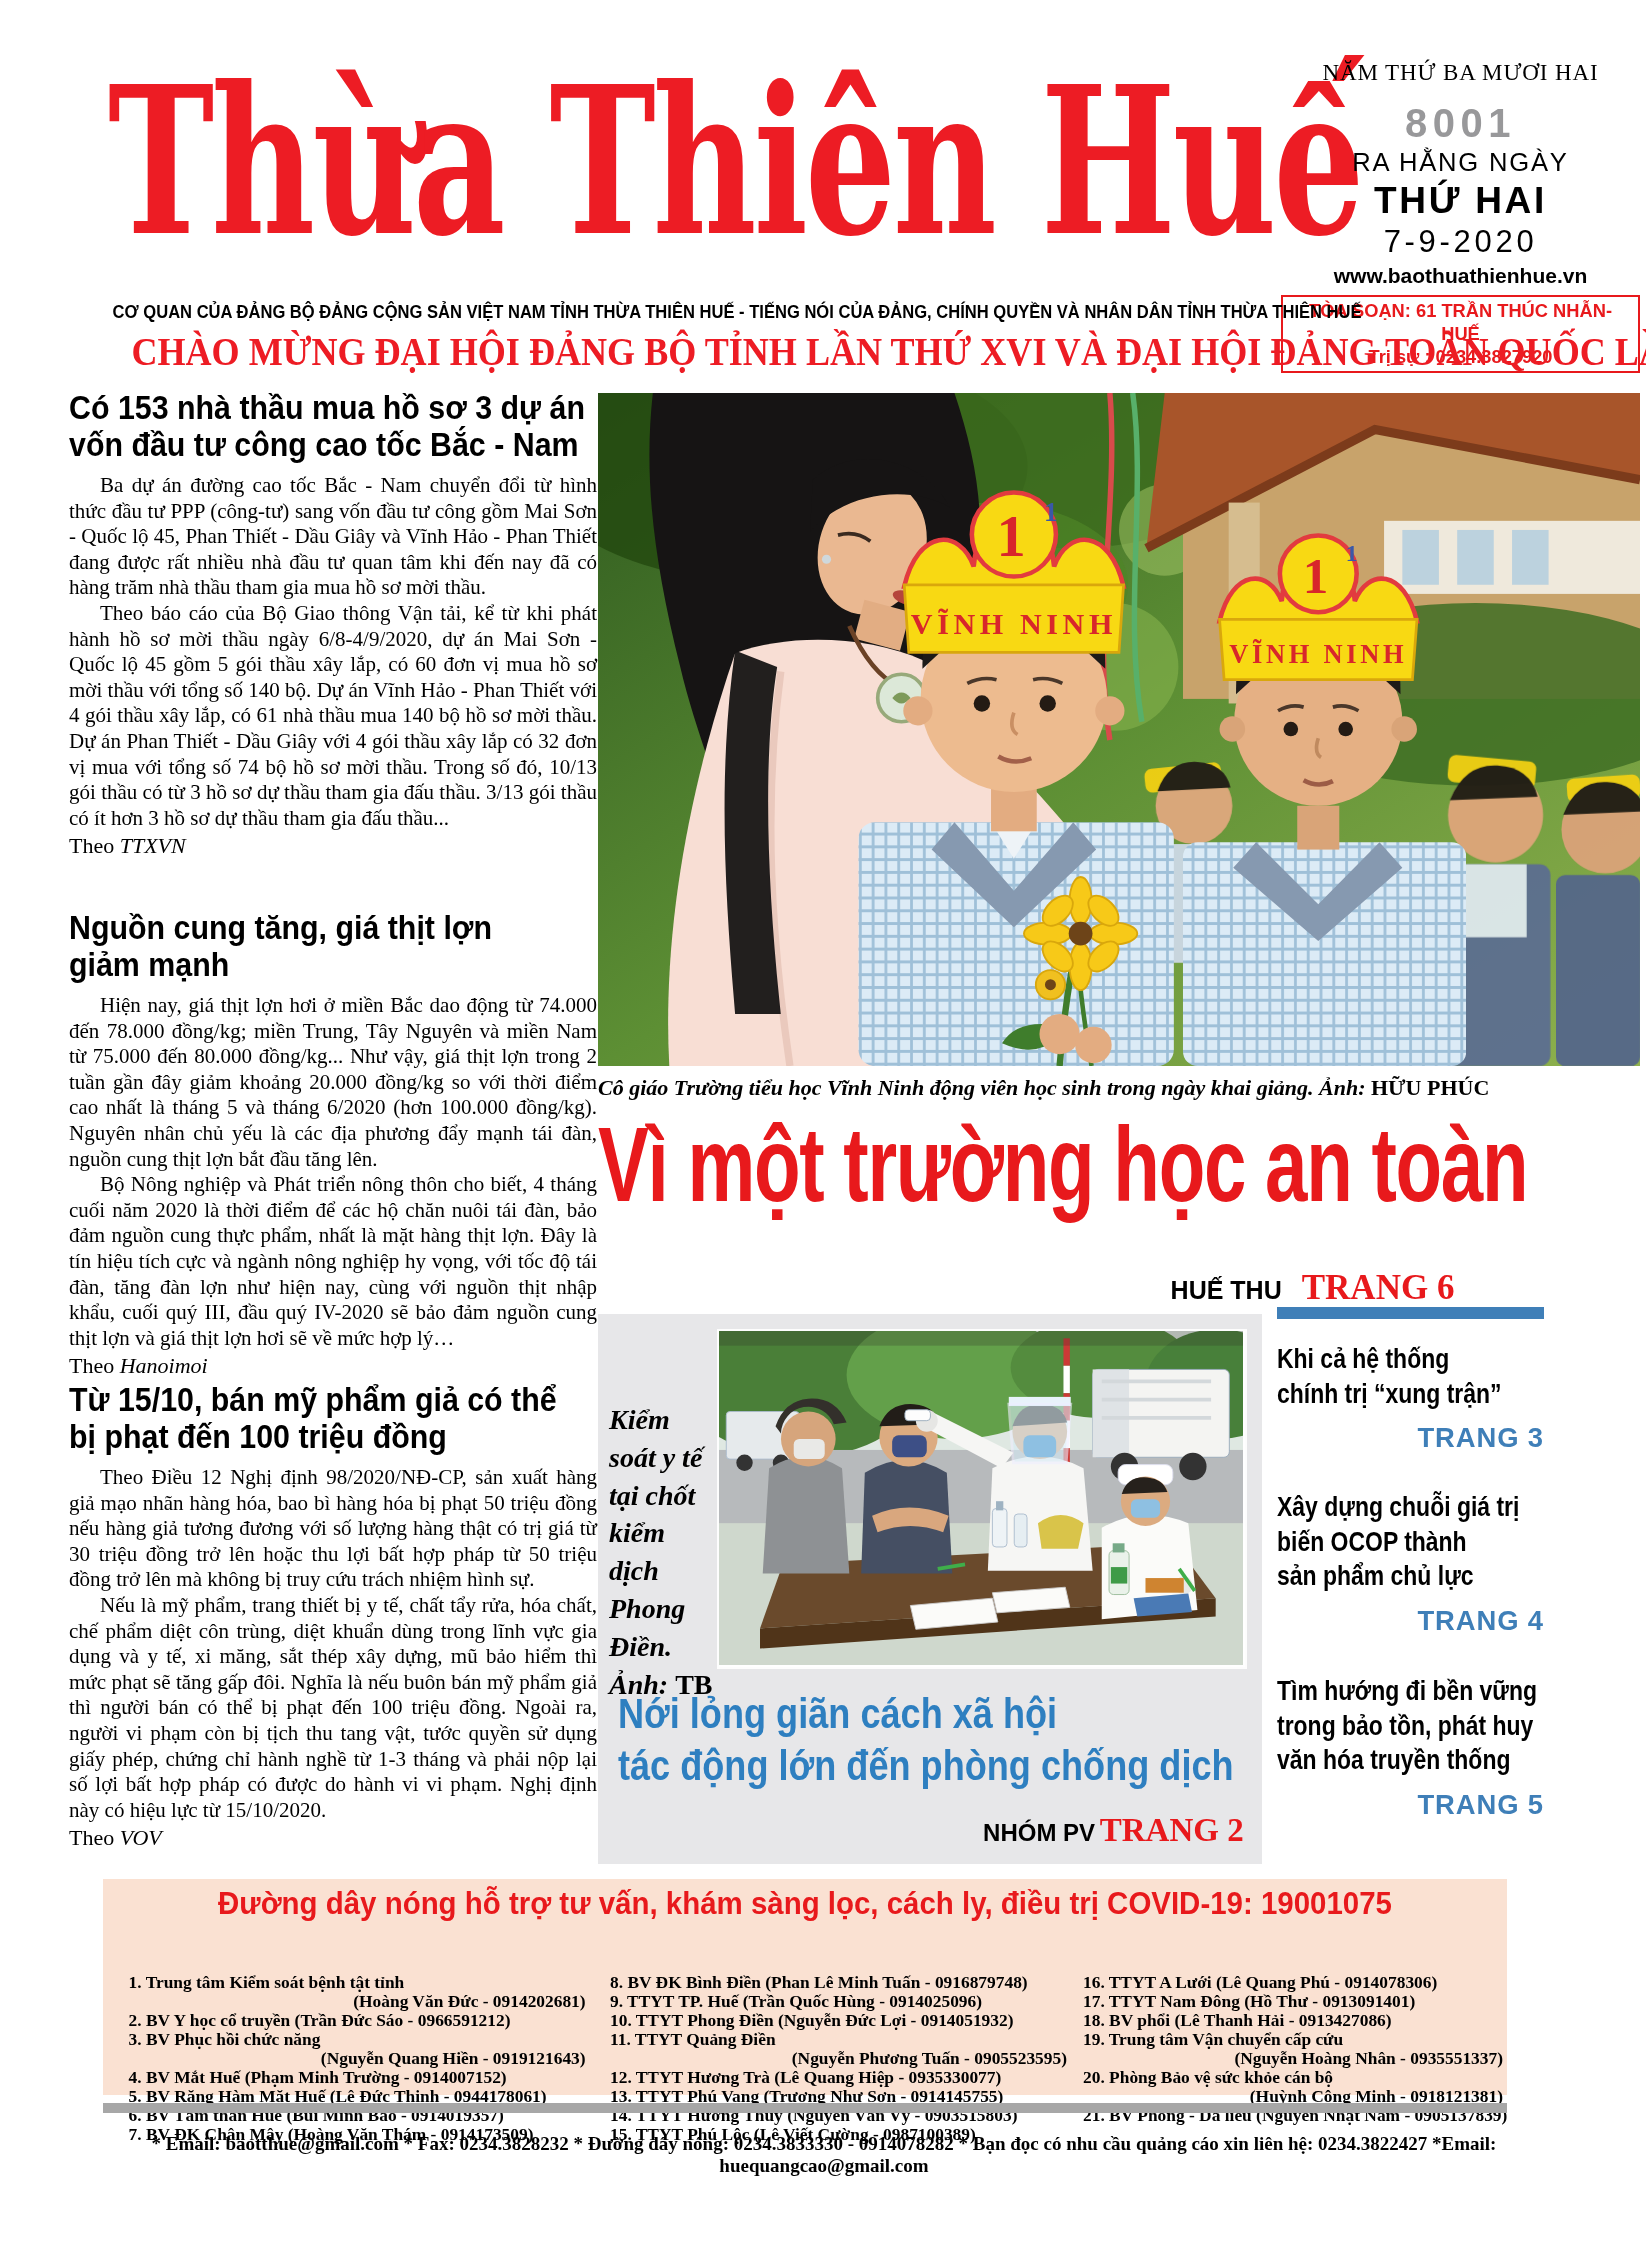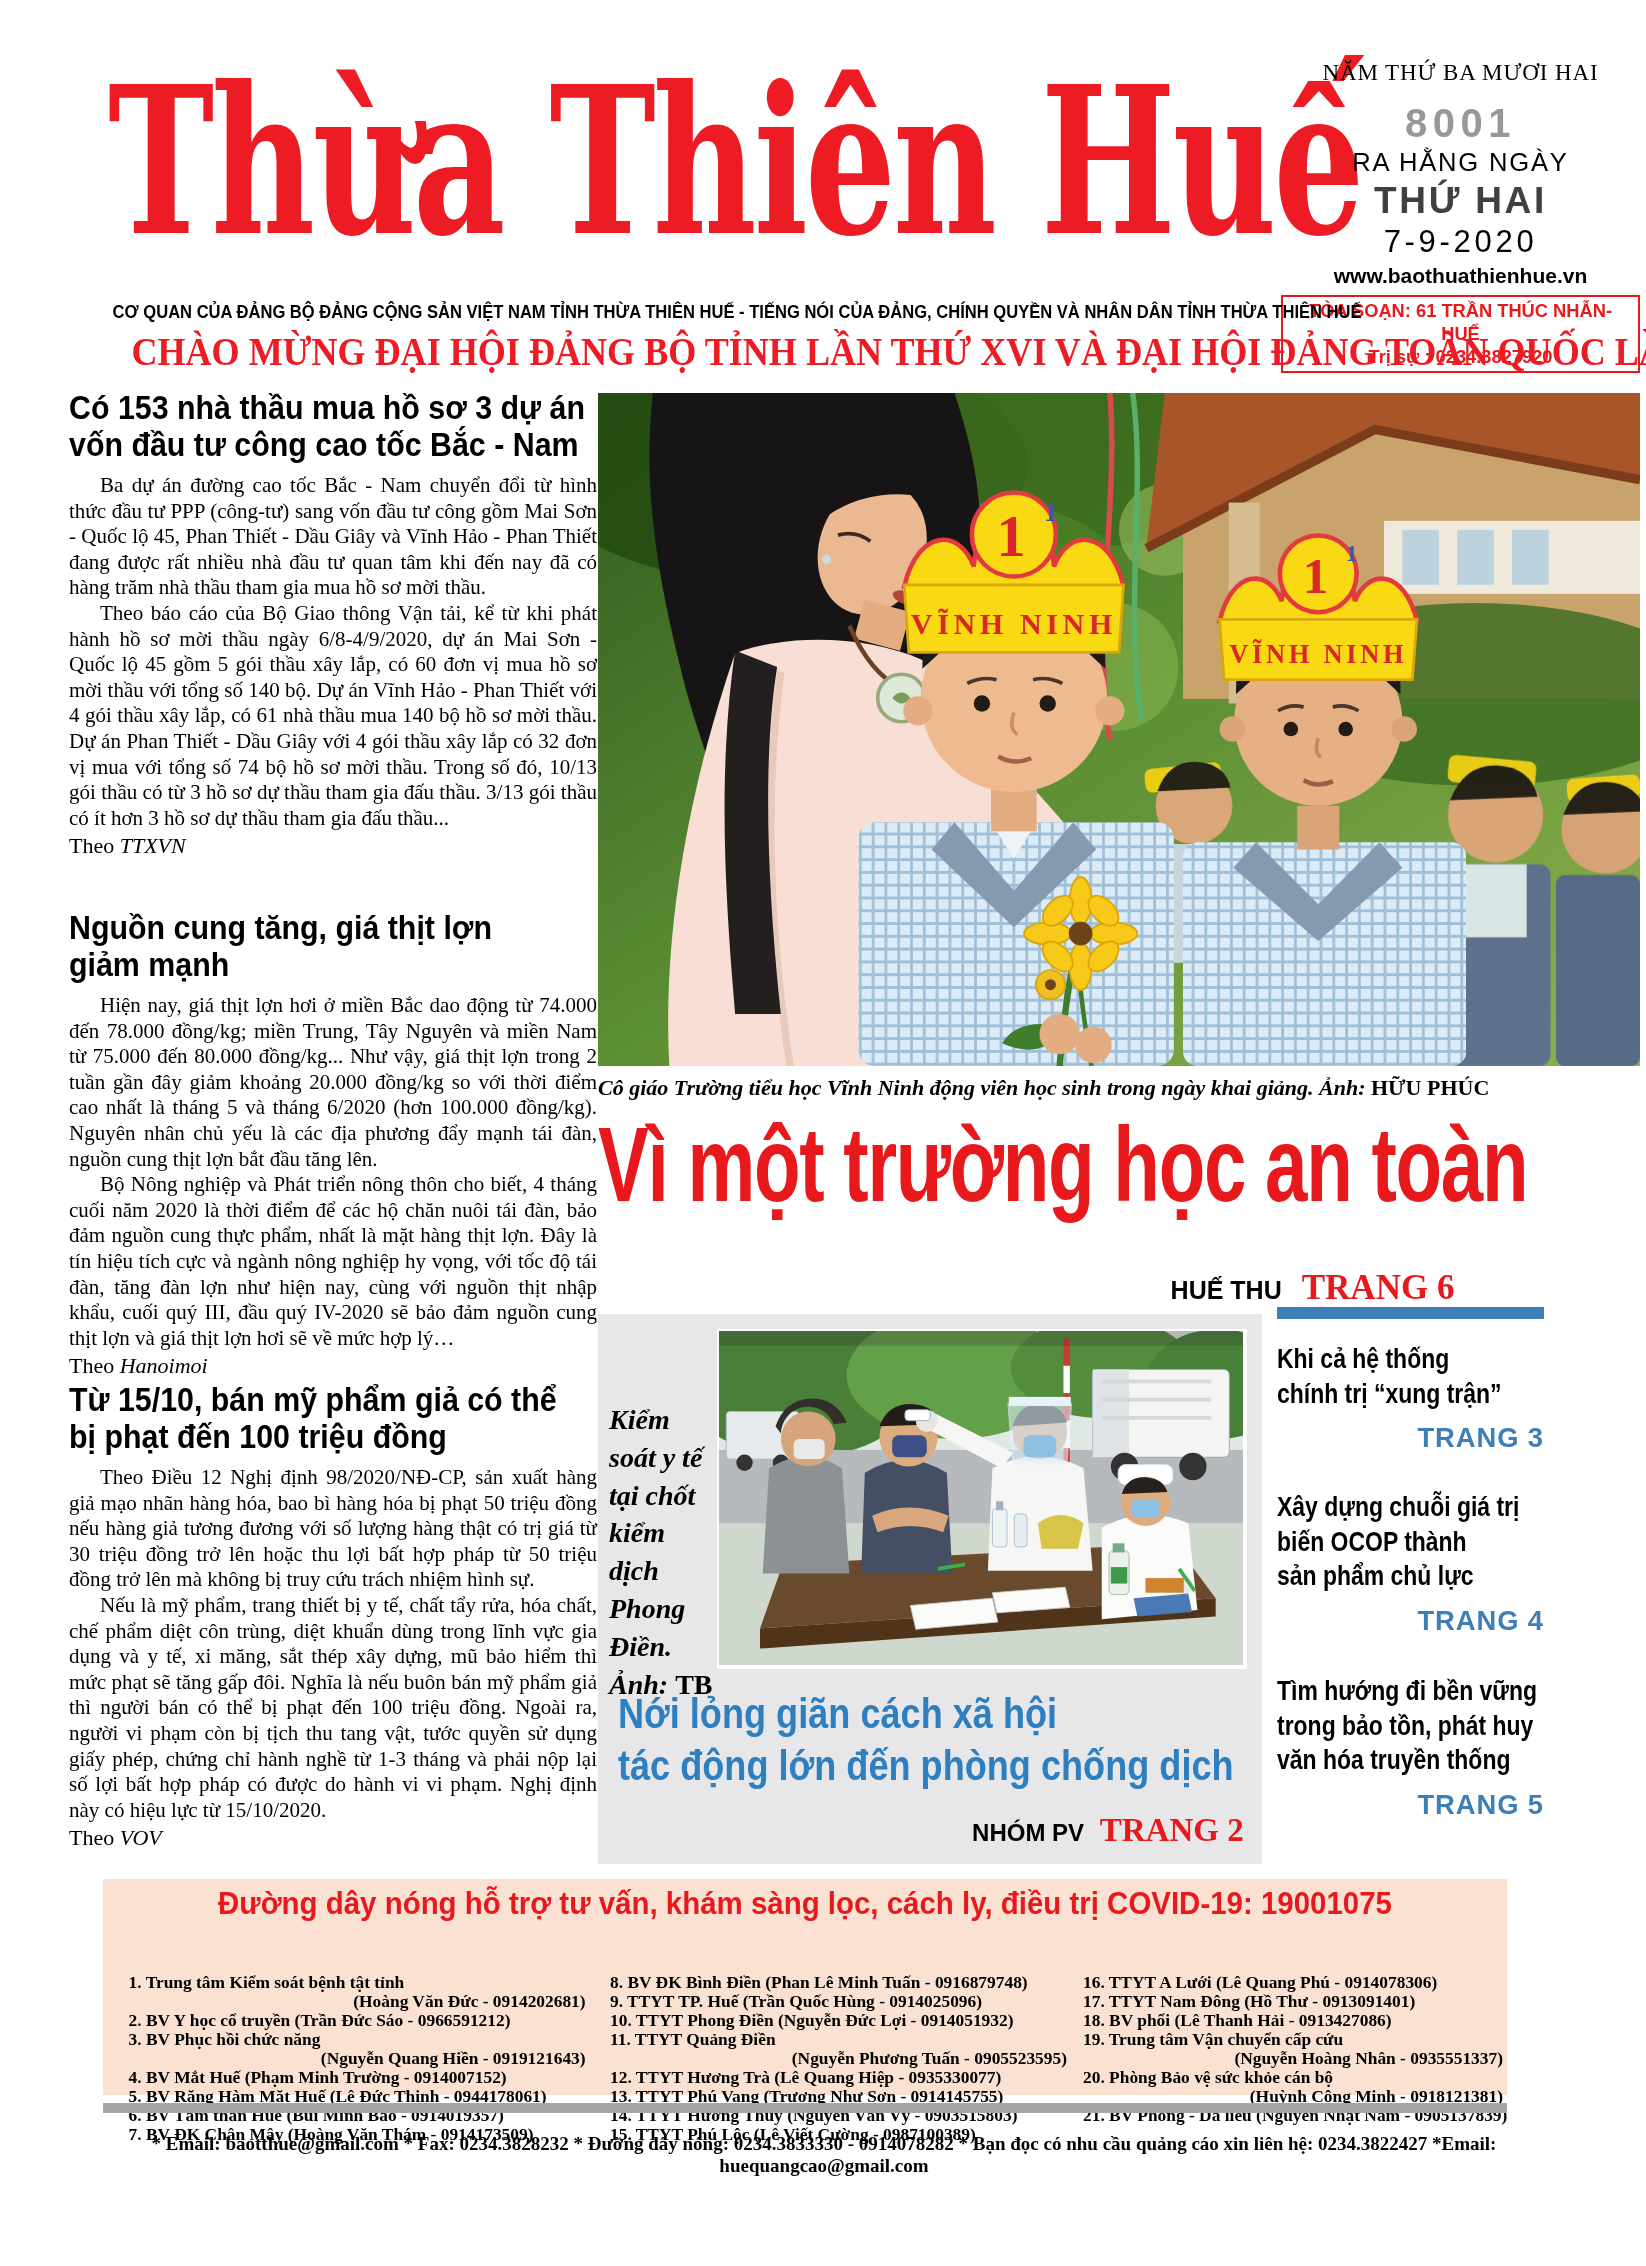--- a/index.html
+++ b/index.html
@@ -14,21 +14,21 @@
     white-space:nowrap;transform:scale(0.78,1.12);transform-origin:0 0;letter-spacing:-3.7px;}
   .slogan{left:64px;top:302px;width:1215px;text-align:center;
     font-family:"Liberation Sans",sans-serif;font-weight:bold;font-size:18px;
     transform:scaleX(0.92);transform-origin:50% 50%;white-space:nowrap;}
   .info{left:1281px;top:60px;width:359px;text-align:center;}
   .info .year{font-size:23px;letter-spacing:0.9px;margin-bottom:15px;font-family:Liberation Serif, serif;}
   .info .issue{font-family:"Liberation Sans",sans-serif;font-weight:bold;font-size:40px;
     color:#98989a;letter-spacing:5.5px;margin-bottom:1.8px;}
   .info .freq{font-family:"Liberation Sans",sans-serif;font-size:25.6px;letter-spacing:1.8px;margin-bottom:3.7px;}
   .info .day{font-family:"Liberation Sans",sans-serif;font-weight:bold;font-size:37px;
-    color:#404040;letter-spacing:2.7px;margin-bottom:1.8px;}
+    color:#000000;letter-spacing:2.7px;margin-bottom:1.8px;}
   .info .date{font-family:"Liberation Sans",sans-serif;font-size:31px;letter-spacing:3.7px;margin-bottom:3.7px;}
   .info .web{font-family:"Liberation Sans",sans-serif;font-weight:bold;font-size:21px;margin-bottom:7.3px;}
   .info .office-box{display:inline-block;border:2.7px solid #e8191c;padding:2.7px 7.3px;color:#e8191c;
     font-family:"Liberation Sans",sans-serif;font-weight:bold;font-size:18.3px;line-height:1.25;}
 
   
   .banner{left:37px;top:327px;width:1573px;text-align:center;color:#ed1c24;
     font-family:"Liberation Serif",serif;font-weight:bold;font-size:41px;
     transform:scaleX(0.88);transform-origin:50% 50%;white-space:nowrap;}
 
@@ -57,21 +57,21 @@
   .cap2{position:absolute;left:11px;top:87px;width:104px;font-size:28px;font-weight:bold;
     font-style:italic;line-height:1.35;}
   .cap2 .credit-name{font-style:normal;}
   .photo2{position:absolute;left:119px;top:14.6px;width:530px;height:340px;background:#fff;
     border:2.7px solid #fdfdfd;box-sizing:border-box;}
   .bluehead{position:absolute;left:20px;top:373px;width:120%;color:#2e7fc0;
     font-family:"Liberation Sans",sans-serif;font-weight:bold;font-size:43px;line-height:1.22;
     white-space:pre-line;transform:scaleX(0.84);transform-origin:0 0;}
   .byline2{position:absolute;right:18.3px;top:498px;text-align:right;}
   .byline2 .author{font-family:"Liberation Sans",sans-serif;font-weight:bold;font-size:24px;text-align:center;}
-  .byline2 .pg{font-family:"Liberation Serif",serif;font-weight:bold;font-size:33px;color:#e8191c;margin-left:12px;}
+  .byline2 .pg{font-family:"Liberation Serif",serif;font-weight:bold;font-size:33px;color:#e8191c;margin-left:1px;}
 
   
   .rail{left:1277px;top:1307px;width:276px;height:530px;}
   .rail-bar{position:absolute;left:0;top:0;width:267px;height:12px;background:#3f7fb8;}
   .rail-head{position:absolute;left:0;width:124%;font-family:"Liberation Sans",sans-serif;
     font-weight:bold;font-size:28px;line-height:1.24;white-space:pre-line;
     transform:scaleX(0.82);transform-origin:0 0;}
   .rail-page{position:absolute;width:267px;text-align:right;color:#3f7fb8;
     font-family:"Liberation Sans",sans-serif;font-weight:bold;font-size:27.4px;letter-spacing:0.9px;}
 

